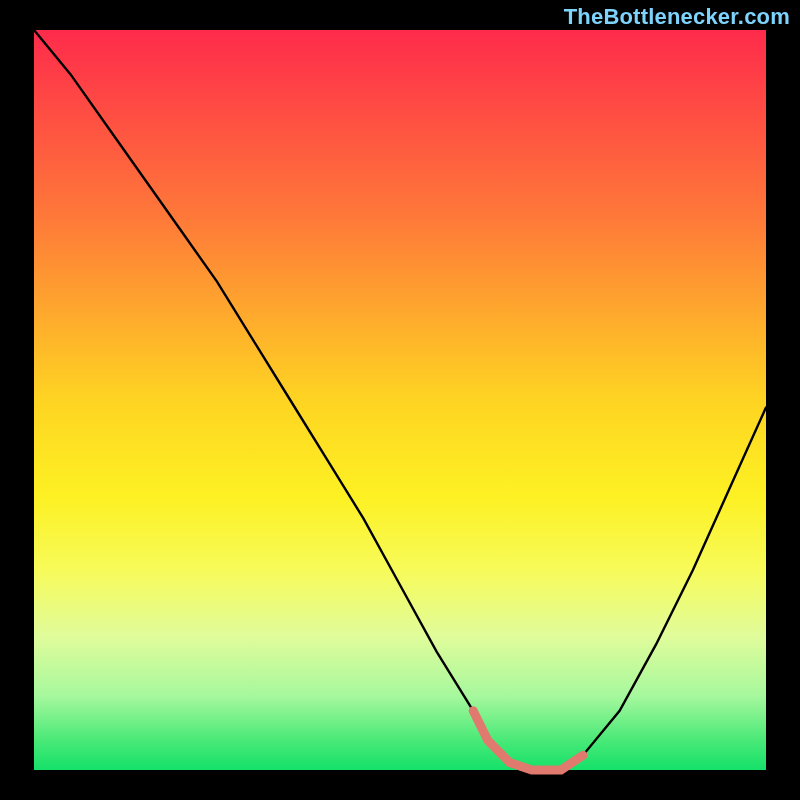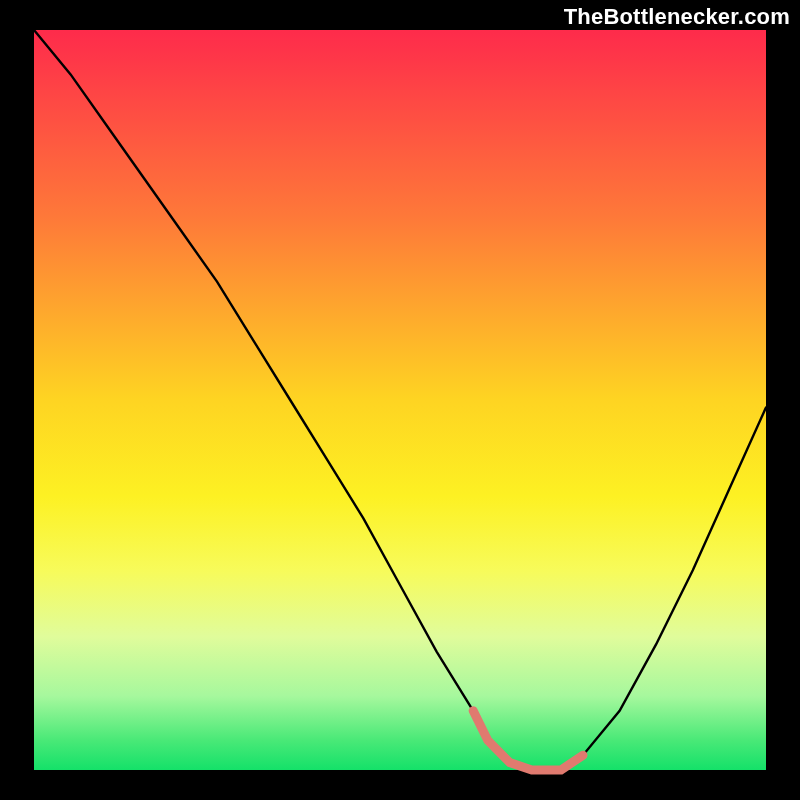--- a/index.html
+++ b/index.html
@@ -14,21 +14,21 @@
   .frame {
     position: relative;
     width: 800px;
     height: 800px;
     background: #000;
   }
   .watermark {
     position: absolute;
     top: 4px;
     right: 10px;
-    color: #ffffff;
+    color: #7dd3fc;
     font-size: 22px;
     font-weight: 600;
     letter-spacing: 0.2px;
     z-index: 5;
   }
   svg {
     position: absolute;
     top: 0;
     left: 0;
   }

